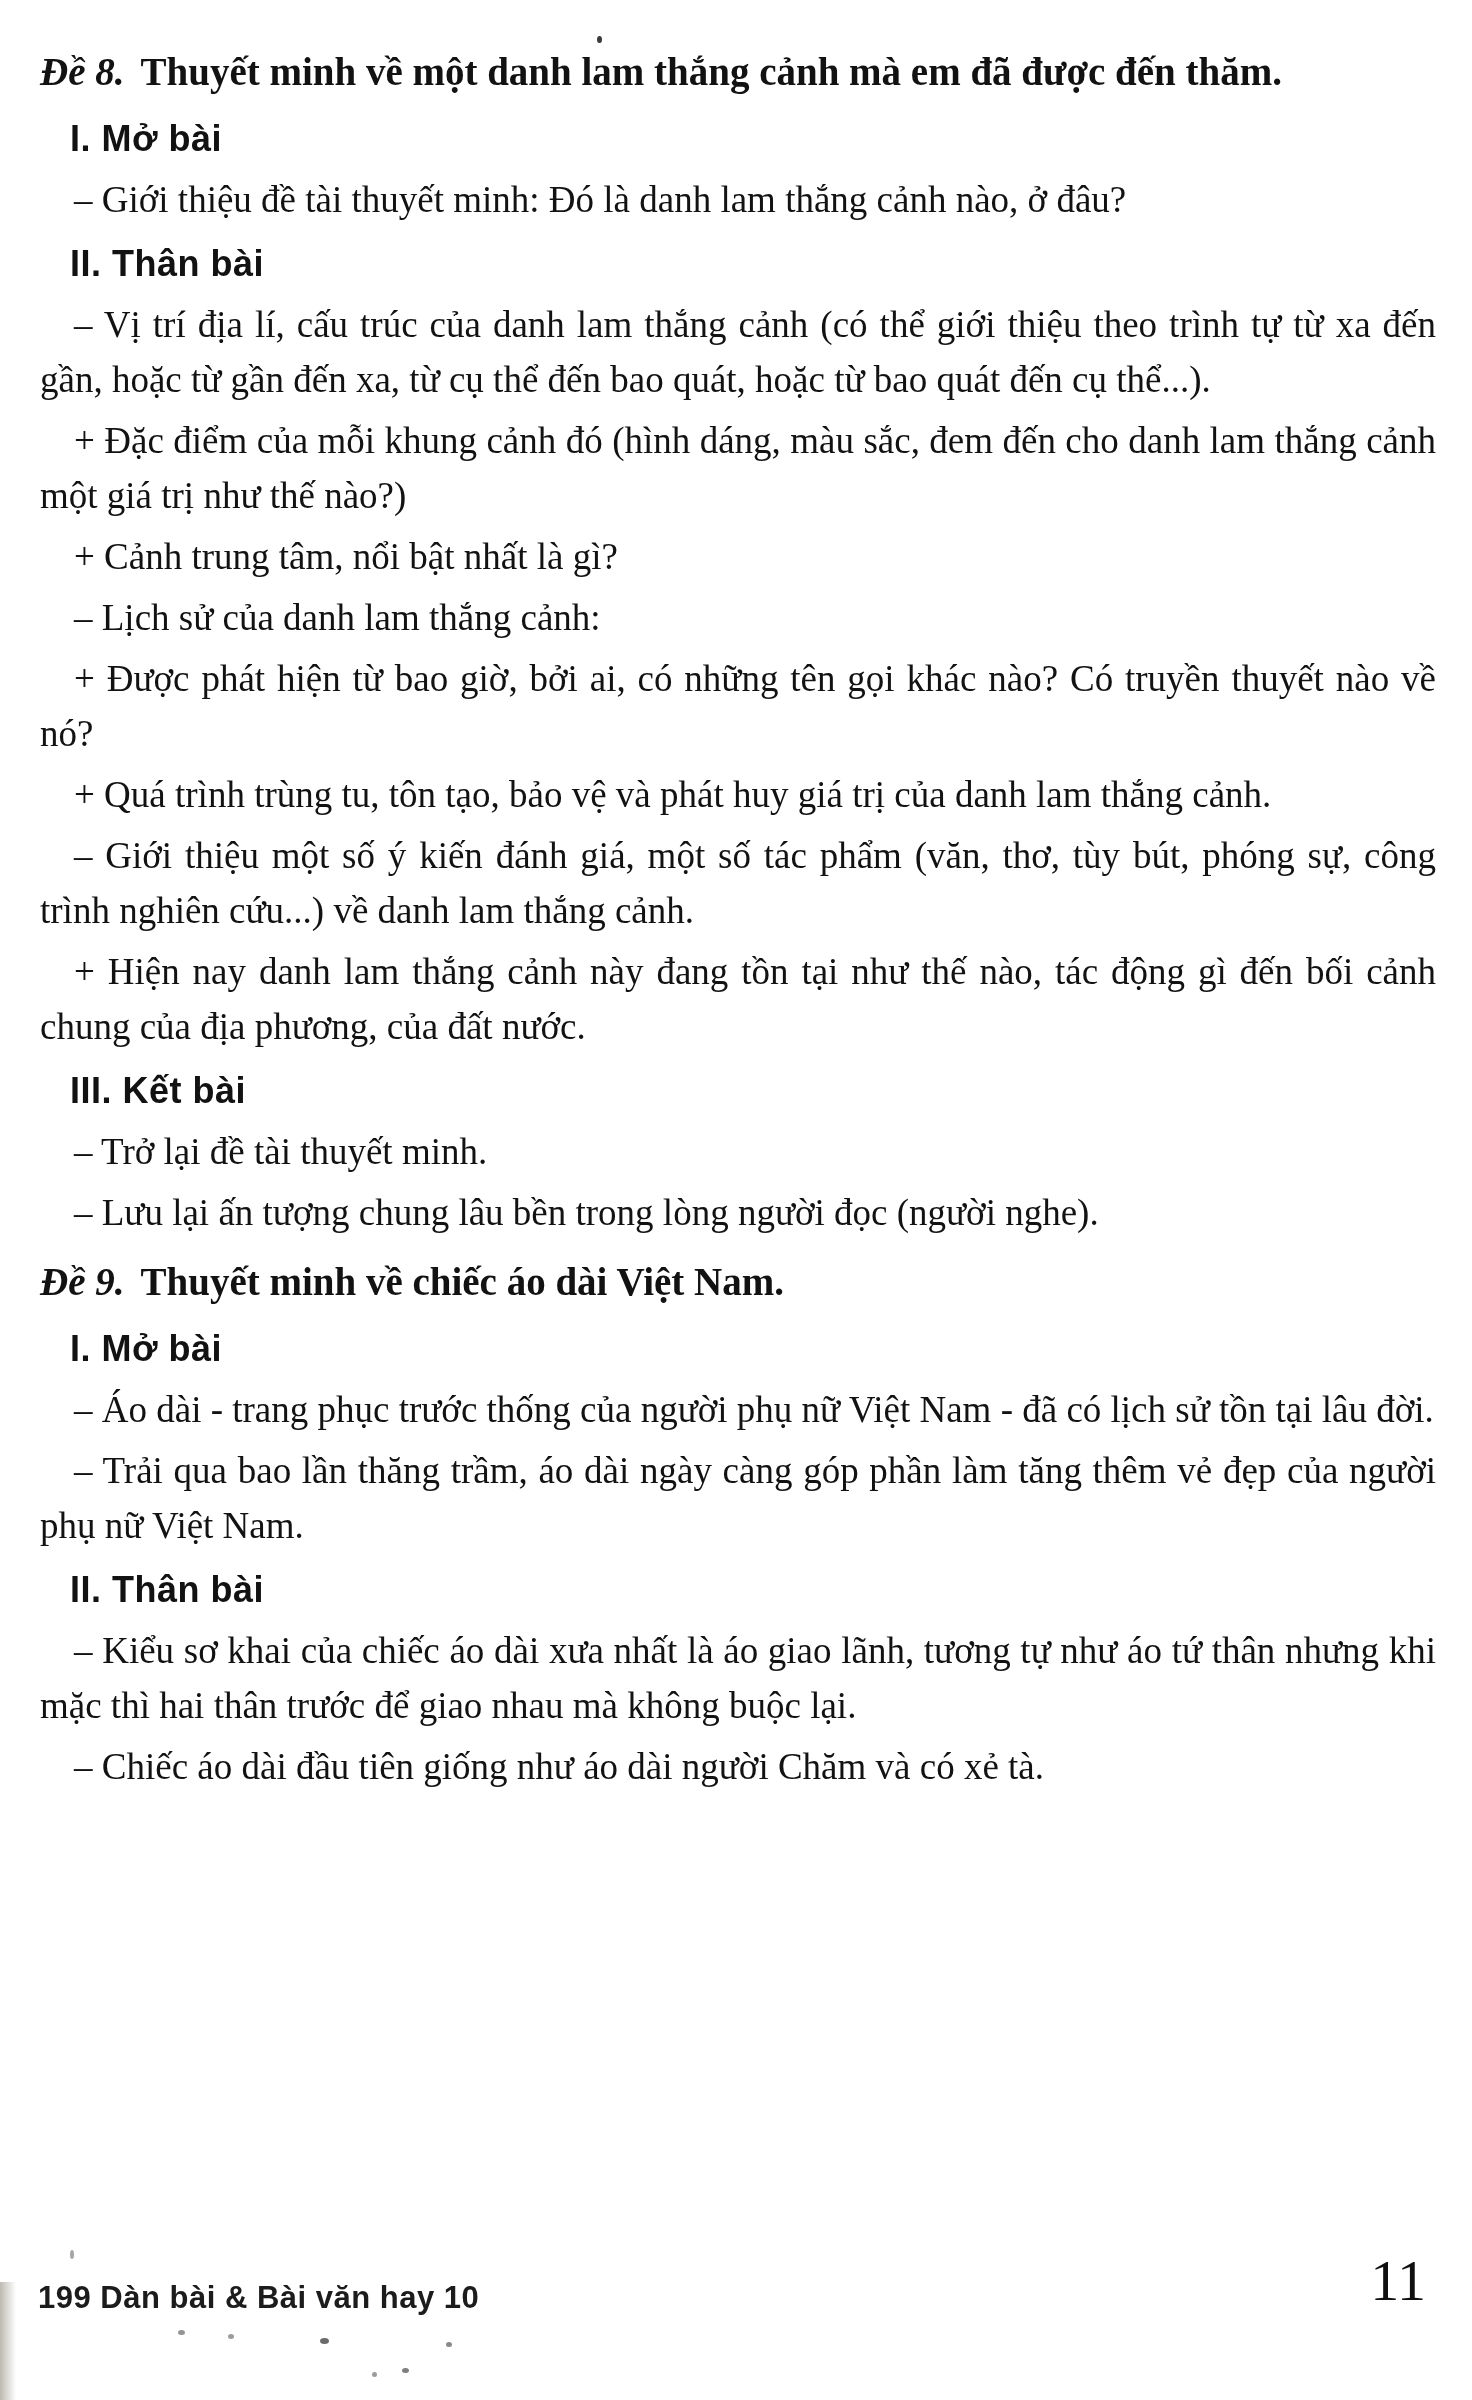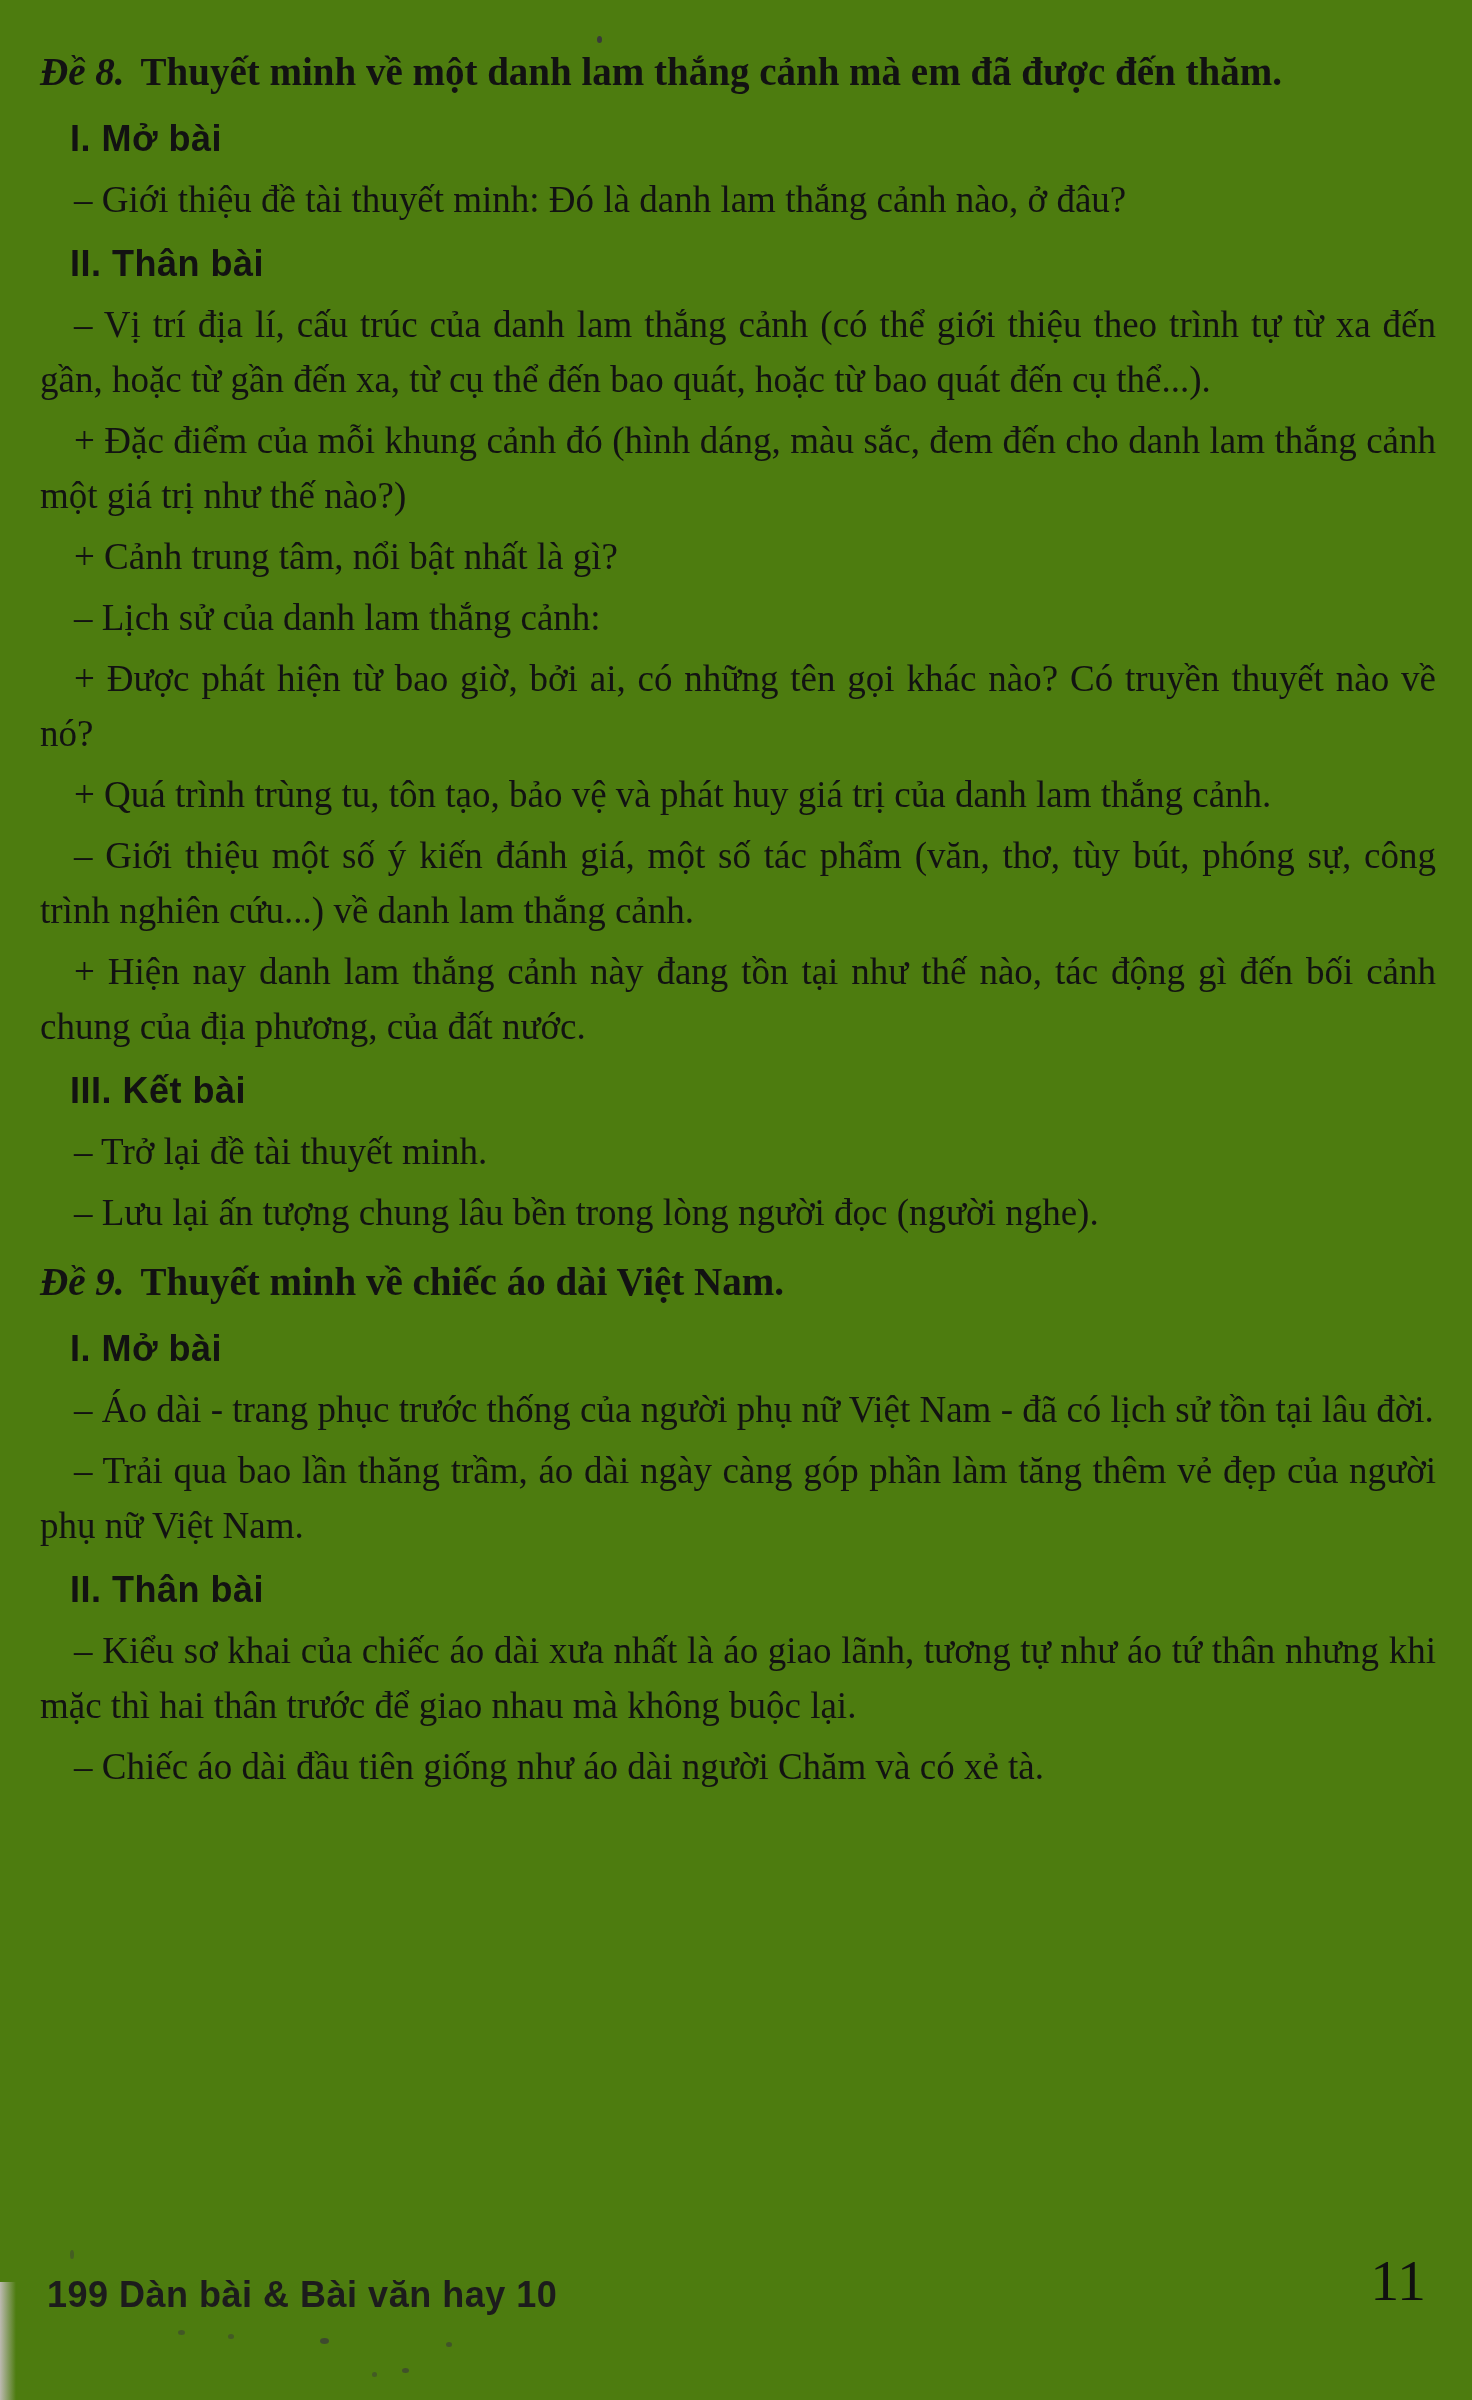--- a/index.html
+++ b/index.html
@@ -4,21 +4,21 @@
 <style>
   html,body{margin:0;padding:0;}
   body{
     width:1472px;height:2400px;
     background:#e9e7e1;
     font-family:"Liberation Serif",serif;
   }
   .page{
     position:relative;
     width:1472px;height:2400px;
-    background:#4d7c0f;
+    background:#ffffff;
     overflow:hidden;
     color:#121212;
   }
   .content{
     position:absolute;
     top:44px;left:40px;right:36px;
   }
   .topic{
     font-size:39px;
     font-weight:700;
@@ -43,25 +43,24 @@
     font-size:37px;
     line-height:55px;
     margin:0 0 6px 0;
     text-indent:34px;
     text-align:justify;
   }
   .footer-left{
     position:absolute;
     left:38px;bottom:84px;
     font-family:"Liberation Sans",sans-serif;
-    font-size:36px;
+    font-size:31px;
     font-weight:700;
     color:#1c1c1c;
     letter-spacing:.5px;
-    margin-left:9px;
   }
   .page-num{
     position:absolute;
     right:46px;bottom:86px;
     font-size:58px;
     color:#101010;
   }
   
   .edge-shadow{
     position:absolute;left:0;top:2282px;width:16px;height:118px;

